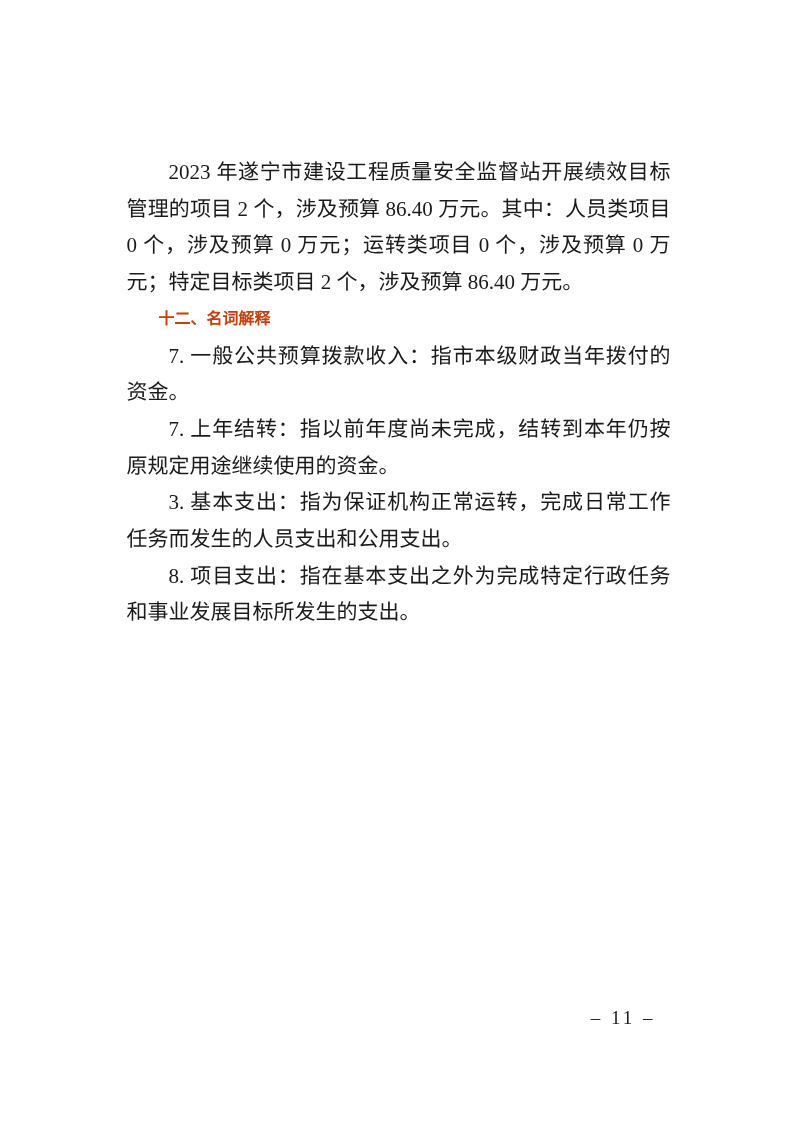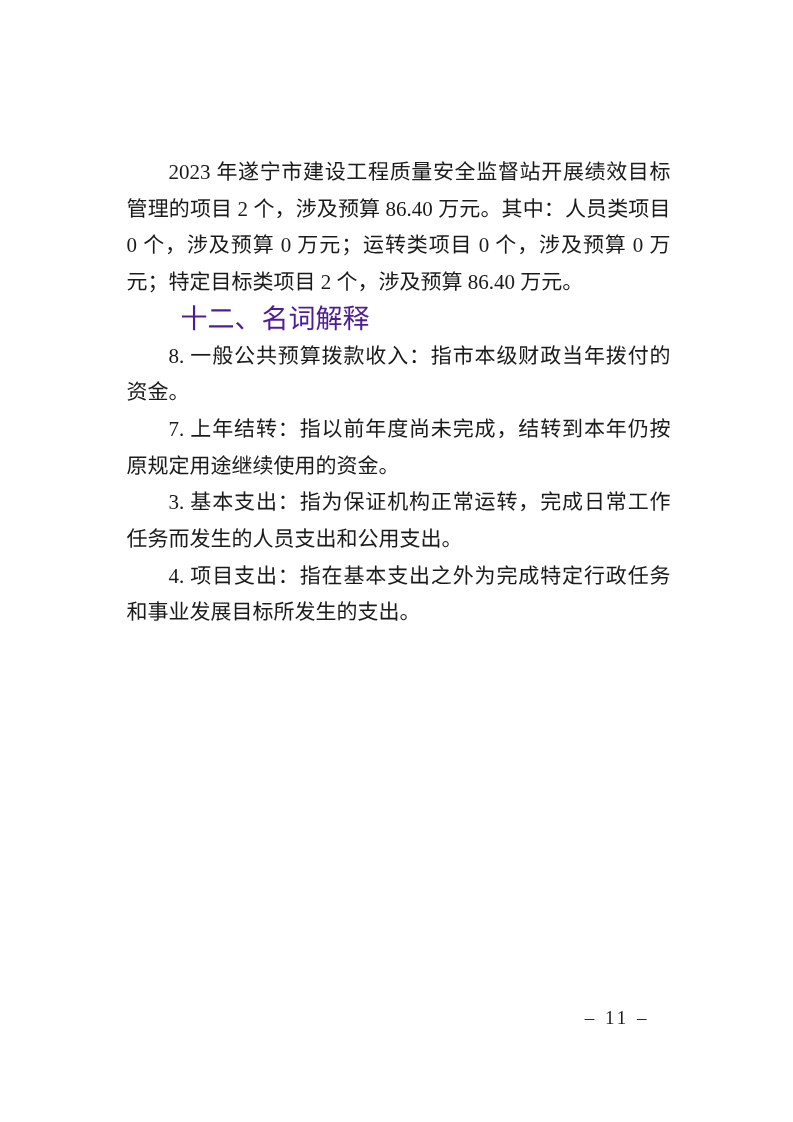--- a/index.html
+++ b/index.html
@@ -24,48 +24,48 @@
   .para {
     margin: 0;
     text-align: justify;
     text-justify: inter-ideograph;
     text-indent: 2em;
     word-break: break-all;
   }
   .section-heading {
     margin: 0;
     font-family: "Liberation Sans", "DejaVu Sans", sans-serif;
-    font-weight: 400;
-    font-size: 27px;
+    font-weight: 700;
+    font-size: 16px;
     line-height: 36.7px;
     text-indent: 2em;
-    color: #4c1d95;
+    color: #c2410c;
   }
   .page-number {
     position: absolute;
     top: 992px;
-    right: 124px;
+    right: 118px;
     font-family: "Liberation Serif", "DejaVu Serif", serif;
     font-size: 19px;
     letter-spacing: 3px;
     color: #1a1a1a;
     white-space: nowrap;
   }
 </style>
 </head>
 <body>
 
 <div class="page">
   <p class="para">2023 年遂宁市建设工程质量安全监督站开展绩效目标管理的项目 2 个，涉及预算 86.40 万元。其中：人员类项目 0 个，涉及预算 0 万元；运转类项目 0 个，涉及预算 0 万元；特定目标类项目 2 个，涉及预算 86.40 万元。</p>
 
   <h2 class="section-heading">十二、名词解释</h2>
 
-  <p class="para">8. 一般公共预算拨款收入：指市本级财政当年拨付的资金。</p>
+  <p class="para">7. 一般公共预算拨款收入：指市本级财政当年拨付的资金。</p>
 
   <p class="para">7. 上年结转：指以前年度尚未完成，结转到本年仍按原规定用途继续使用的资金。</p>
 
   <p class="para">3. 基本支出：指为保证机构正常运转，完成日常工作任务而发生的人员支出和公用支出。</p>
 
-  <p class="para">4. 项目支出：指在基本支出之外为完成特定行政任务和事业发展目标所发生的支出。</p>
+  <p class="para">8. 项目支出：指在基本支出之外为完成特定行政任务和事业发展目标所发生的支出。</p>
 
 
   <div class="page-number">– 11 –</div>
 </div>
 
 </body></html>

